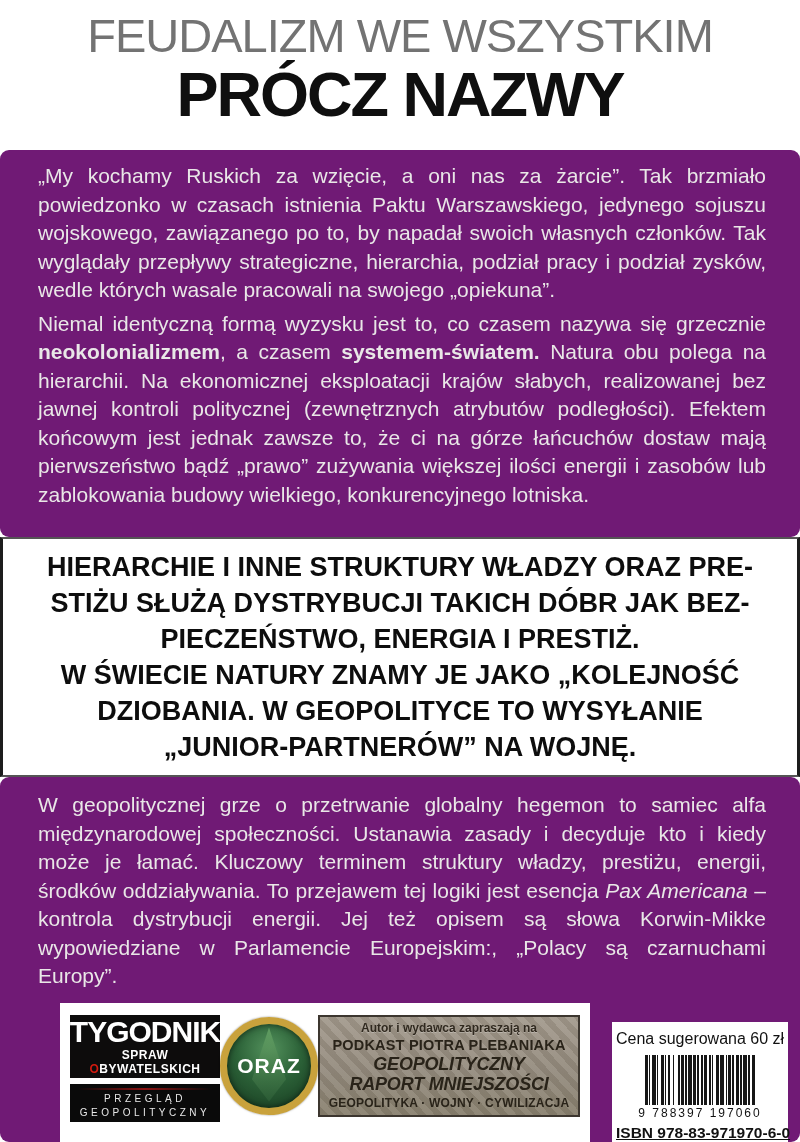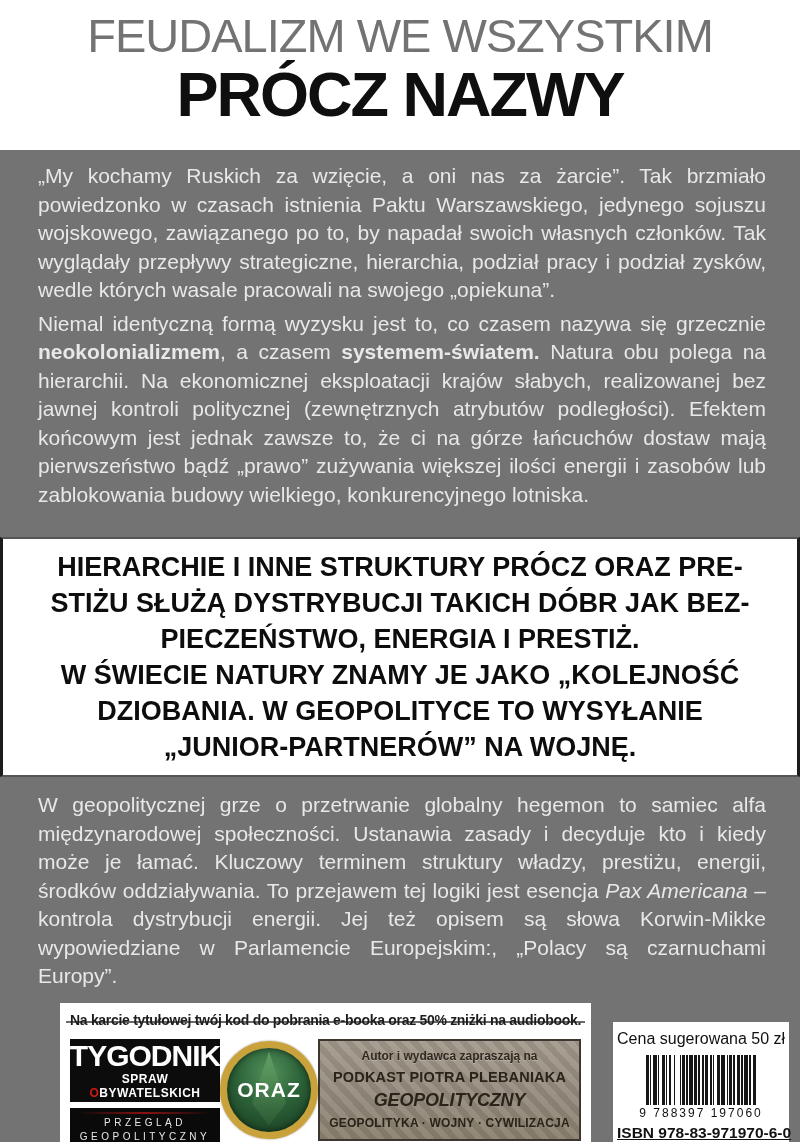--- a/index.html
+++ b/index.html
@@ -17,21 +17,21 @@
   }
   .title-line1{
     font-size:47px;font-weight:400;color:#737373;line-height:1.02;
     letter-spacing:-1px;white-space:nowrap;
   }
   .title-line2{
     font-size:63px;font-weight:800;color:#0f0f0f;line-height:1.0;
     letter-spacing:-2px;margin-top:3px;white-space:nowrap;
   }
   
-  .gray-band{background:#737373;color:#e9e7e7;box-sizing:border-box;}
+  .gray-band{background:#701a75;color:#e9e7e7;box-sizing:border-box;border-radius:9px;}
   .gray-1{height:387px;padding:12px 34px 0 38px;}
   .gray-2{height:365px;padding:14px 0 0 0;}
   .body-par{
     font-size:21px;line-height:28.5px;text-align:justify;margin:0;
     color:#e9e7e7;
   }
   .gray-2 .body-par{padding:0 34px 0 38px;}
   .par-gap{margin-top:5px;}
   .red{color:#d11a0f;}
   
@@ -121,38 +121,34 @@
   <div class="title-line1">FEUDALIZM WE WSZYSTKIM</div>
   <div class="title-line2">PRÓCZ NAZWY</div>
 </div>
 
 <div class="gray-band gray-1">
   <p class="body-par">„My kochamy Ruskich za wzięcie, a oni nas za żarcie”. Tak brzmiało powiedzonko w czasach istnienia Paktu Warszawskiego, jedynego sojuszu wojskowego, zawiązanego po to, by napadał swoich własnych członków. Tak wyglądały przepływy strategiczne, hierarchia, podział pracy i podział zysków, wedle których wasale pracowali na swojego „opiekuna”.</p>
   <p class="body-par par-gap"><span>Niemal identyczną formą wyzysku jest to, co czasem nazywa się grzecznie </span><span style="font-weight: 800;">neokolonializmem</span><span>, a czasem </span><span style="font-weight: 800;">systemem-światem.</span><span> Natura obu polega na hierarchii. Na ekonomicznej eksploatacji krajów słabych, realizowanej bez jawnej kontroli politycznej (zewnętrznych atrybutów podległości). Efektem końcowym jest jednak zawsze to, że ci na górze łańcuchów dostaw mają pierwszeństwo bądź „prawo” zużywania większej ilości energii i zasobów lub zablokowania budowy wielkiego, konkurencyjnego lotniska.</span></p>
 </div>
 
 <div class="statement-box">
-  <div class="statement-text">HIERARCHIE I INNE STRUKTURY PRÓCZ ORAZ PRE-
+  <div class="statement-text">HIERARCHIE I INNE STRUKTURY WŁADZY ORAZ PRE-
 STIŻU SŁUŻĄ DYSTRYBUCJI TAKICH DÓBR JAK BEZ-
 PIECZEŃSTWO, ENERGIA I PRESTIŻ.
 W ŚWIECIE NATURY ZNAMY JE JAKO „KOLEJNOŚĆ
 DZIOBANIA. W GEOPOLITYCE TO WYSYŁANIE
 „JUNIOR-PARTNERÓW” NA WOJNĘ.</div>
 </div>
 
 <div class="gray-band gray-2">
   <p class="body-par"><span>W geopolitycznej grze o przetrwanie globalny hegemon to samiec alfa międzynarodowej społeczności. Ustanawia zasady i decyduje kto i kiedy może je łamać. Kluczowy terminem struktury władzy, prestiżu, energii, środków oddziaływania. To przejawem tej logiki jest esencja </span><span style="font-style: italic;">Pax Americana</span><span> – kontrola dystrybucji energii. Jej też opisem są słowa Korwin-Mikke wypowiedziane w Parlamencie Europejskim:, „Polacy są czarnuchami Europy”.</span></p>
 
   <div class="footer-row">
 
     <div class="promo-box">
-      <div class="promo-line-wrap">
-        <div class="promo-rule"></div>
-        <div class="promo-text">Na karcie tytułowej twój kod do pobrania e-booka oraz 50% zniżki na audiobook.</div>
-      </div>
       <div class="logos-row">
         <div class="logo-col">
           <div class="tygodnik-box">
             <div class="tyg-main">TYGODNIK</div>
             <div class="tyg-sub"><span>SPRAW </span><span class="red">O</span><span>BYWATELSKICH</span></div>
           </div>
           <div class="przeglad-box">
             <div class="red-line"></div>
             <div class="prz-line">PRZEGLĄD</div>
             <div class="prz-line">GEOPOLITYCZNY</div>
@@ -160,27 +156,28 @@
           </div>
         </div>
         <div class="csat-circle">
           <div class="csat-leaf"></div>
           <div class="csat-label">ORAZ</div>
         </div>
         <div class="podcast-box">
           <div class="pod-1">Autor i wydawca zapraszają na</div>
           <div class="pod-2">PODKAST PIOTRA PLEBANIAKA</div>
           <div class="pod-3">GEOPOLITYCZNY</div>
+          <div class="pod-4">RAPORT MNIEJSZOŚCI</div>
           <div class="pod-5">GEOPOLITYKA · WOJNY · CYWILIZACJA</div>
         </div>
       </div>
     </div>
 
     <div class="price-box">
-      <div class="price-text">Cena sugerowana 50 zł</div>
+      <div class="price-text">Cena sugerowana 60 zł</div>
       <div class="barcode-wrap">
         <div class="barcode-bars" id="barcode-bars">
             <span class="b" style="width: 2.7px;"></span>
             <span style="width: 1.35px;"></span>
             <span class="b" style="width: 1.35px;"></span>
             <span style="width: 1.35px;"></span>
             <span class="b" style="width: 4.05px;"></span>
             <span style="width: 1.35px;"></span>
             <span class="b" style="width: 1.35px;"></span>
             <span style="width: 2.7px;"></span>

